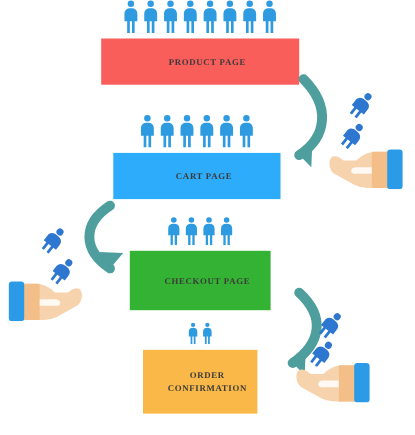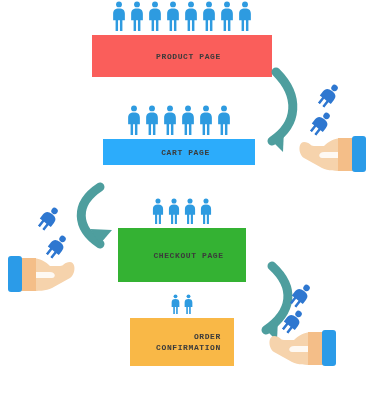--- a/index.html
+++ b/index.html
@@ -20,27 +20,27 @@
     top: 0;
     width: 377px;
     height: 395px;
   }
   .stage-box {
     position: absolute;
     box-sizing: border-box;
     display: flex;
     align-items: center;
     justify-content: center;
-    text-align: right;
+    text-align: center;
     color: #3b3b3b;
     font-size: 8px;
     font-weight: bold;
     letter-spacing: 0.6px;
     line-height: 11px;
-    font-family: Liberation Mono, monospace;
+    font-family: Liberation Serif, serif;
     padding-left: 13px;
   }
   .people-row {
     position: absolute;
     display: flex;
     align-items: flex-end;
     justify-content: center;
   }
   .person {
     position: relative;
@@ -111,21 +111,21 @@
         </svg></span>
       <span class="person"><svg width="14" height="30" viewBox="0 0 20 44">
           <circle cx="10" cy="5" r="4.3" fill="#2E9BE0"></circle>
           <path d="M10 11 C4.2 11 1.4 13.6 1.4 18.6 L1.4 28.4 L5.0 28.4 L5.0 44 L8.6 44 L8.6 28.4 L11.4 28.4 L11.4 44 L15.0 44 L15.0 28.4 L18.6 28.4 L18.6 18.6 C18.6 13.6 15.8 11 10 11 Z" fill="#2E9BE0"></path>
         </svg></span>
       <span class="person"><svg width="14" height="30" viewBox="0 0 20 44">
           <circle cx="10" cy="5" r="4.3" fill="#2E9BE0"></circle>
           <path d="M10 11 C4.2 11 1.4 13.6 1.4 18.6 L1.4 28.4 L5.0 28.4 L5.0 44 L8.6 44 L8.6 28.4 L11.4 28.4 L11.4 44 L15.0 44 L15.0 28.4 L18.6 28.4 L18.6 18.6 C18.6 13.6 15.8 11 10 11 Z" fill="#2E9BE0"></path>
         </svg></span>
     </div>
-    <div class="stage-box" style="left: 103px; top: 139px; width: 152px; height: 26px; background: rgb(44, 172, 251);">
+    <div class="stage-box" style="left: 103px; top: 139px; width: 152px; height: 42px; background: rgb(44, 172, 251);">
       <span class="stage-label">CART PAGE</span>
     </div>
     <div class="people-row" style="left: 118px; top: 203px; width: 128px; height: 25px;">
       <span class="person"><svg width="12" height="26" viewBox="0 0 20 44">
           <circle cx="10" cy="5" r="4.3" fill="#2E9BE0"></circle>
           <path d="M10 11 C4.2 11 1.4 13.6 1.4 18.6 L1.4 28.4 L5.0 28.4 L5.0 44 L8.6 44 L8.6 28.4 L11.4 28.4 L11.4 44 L15.0 44 L15.0 28.4 L18.6 28.4 L18.6 18.6 C18.6 13.6 15.8 11 10 11 Z" fill="#2E9BE0"></path>
         </svg></span>
       <span class="person"><svg width="12" height="26" viewBox="0 0 20 44">
           <circle cx="10" cy="5" r="4.3" fill="#2E9BE0"></circle>
           <path d="M10 11 C4.2 11 1.4 13.6 1.4 18.6 L1.4 28.4 L5.0 28.4 L5.0 44 L8.6 44 L8.6 28.4 L11.4 28.4 L11.4 44 L15.0 44 L15.0 28.4 L18.6 28.4 L18.6 18.6 C18.6 13.6 15.8 11 10 11 Z" fill="#2E9BE0"></path>
@@ -145,21 +145,21 @@
     <div class="people-row" style="left: 130px; top: 300px; width: 104px; height: 18px;">
       <span class="person"><svg width="9" height="20" viewBox="0 0 20 44">
           <circle cx="10" cy="5" r="4.3" fill="#2E9BE0"></circle>
           <path d="M10 11 C4.2 11 1.4 13.6 1.4 18.6 L1.4 28.4 L5.0 28.4 L5.0 44 L8.6 44 L8.6 28.4 L11.4 28.4 L11.4 44 L15.0 44 L15.0 28.4 L18.6 28.4 L18.6 18.6 C18.6 13.6 15.8 11 10 11 Z" fill="#2E9BE0"></path>
         </svg></span>
       <span class="person"><svg width="9" height="20" viewBox="0 0 20 44">
           <circle cx="10" cy="5" r="4.3" fill="#2E9BE0"></circle>
           <path d="M10 11 C4.2 11 1.4 13.6 1.4 18.6 L1.4 28.4 L5.0 28.4 L5.0 44 L8.6 44 L8.6 28.4 L11.4 28.4 L11.4 44 L15.0 44 L15.0 28.4 L18.6 28.4 L18.6 18.6 C18.6 13.6 15.8 11 10 11 Z" fill="#2E9BE0"></path>
         </svg></span>
     </div>
-    <div class="stage-box" style="left: 130px; top: 318px; width: 104px; height: 48px; background: rgb(249, 184, 71);">
+    <div class="stage-box" style="left: 130px; top: 318px; width: 104px; height: 58px; background: rgb(249, 184, 71);">
       <span class="stage-label">ORDER
 CONFIRMATION</span>
     </div>
     <svg width="377" height="395" viewBox="0 0 377 395" style="position: absolute; left: 0px; top: 0px;">
       <path d="M276 72 C300 96 298 124 272 141" stroke="#4E9E9E" stroke-width="9" fill="none" stroke-linecap="round"></path>
       <path d="M272 141 L284 129 L283 152 Z" fill="#4E9E9E"></path>
       <path d="M100 187 C74 204 76 228 100 244" stroke="#4E9E9E" stroke-width="9" fill="none" stroke-linecap="round"></path>
       <path d="M100 244 L90 229 L112 230 Z" fill="#4E9E9E"></path>
       <path d="M272 266 C296 288 292 312 266 330" stroke="#4E9E9E" stroke-width="9" fill="none" stroke-linecap="round"></path>
       <path d="M266 330 L278 318 L277 341 Z" fill="#4E9E9E"></path>

